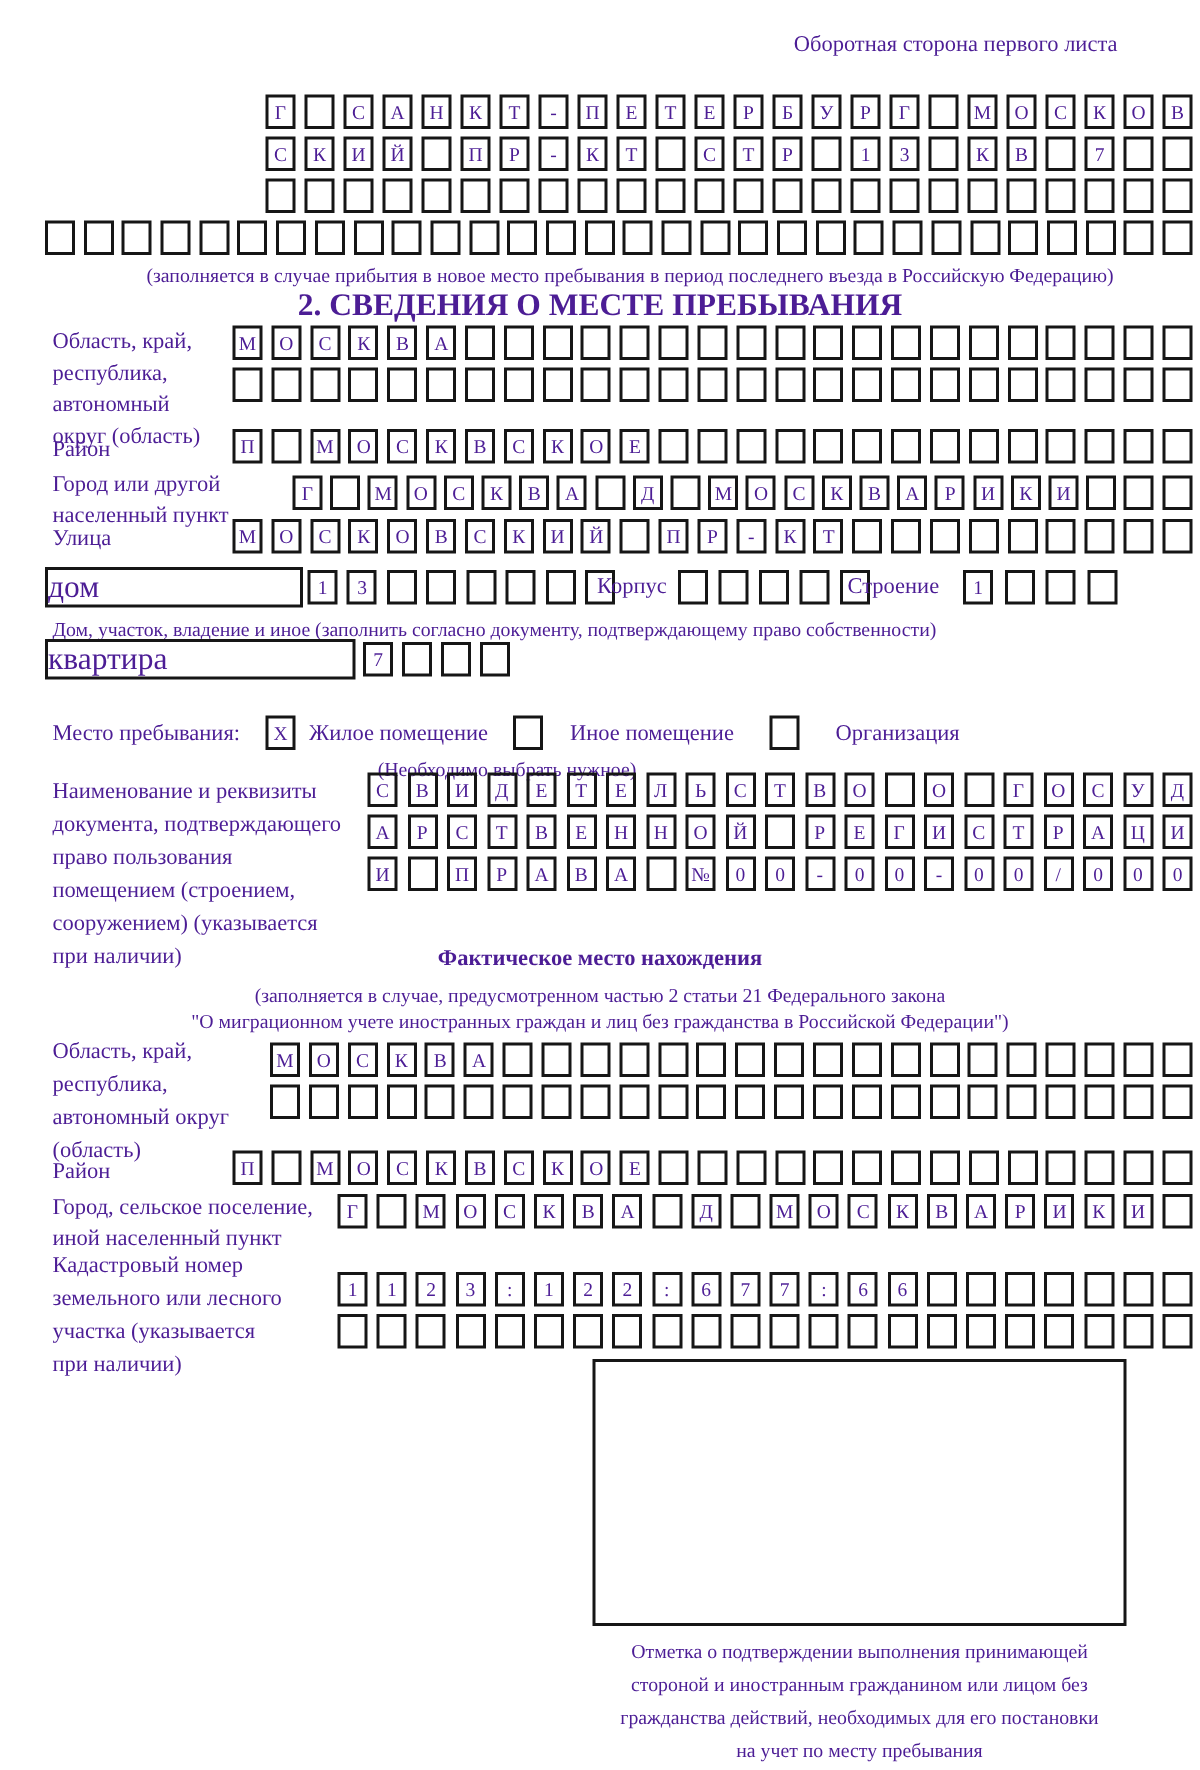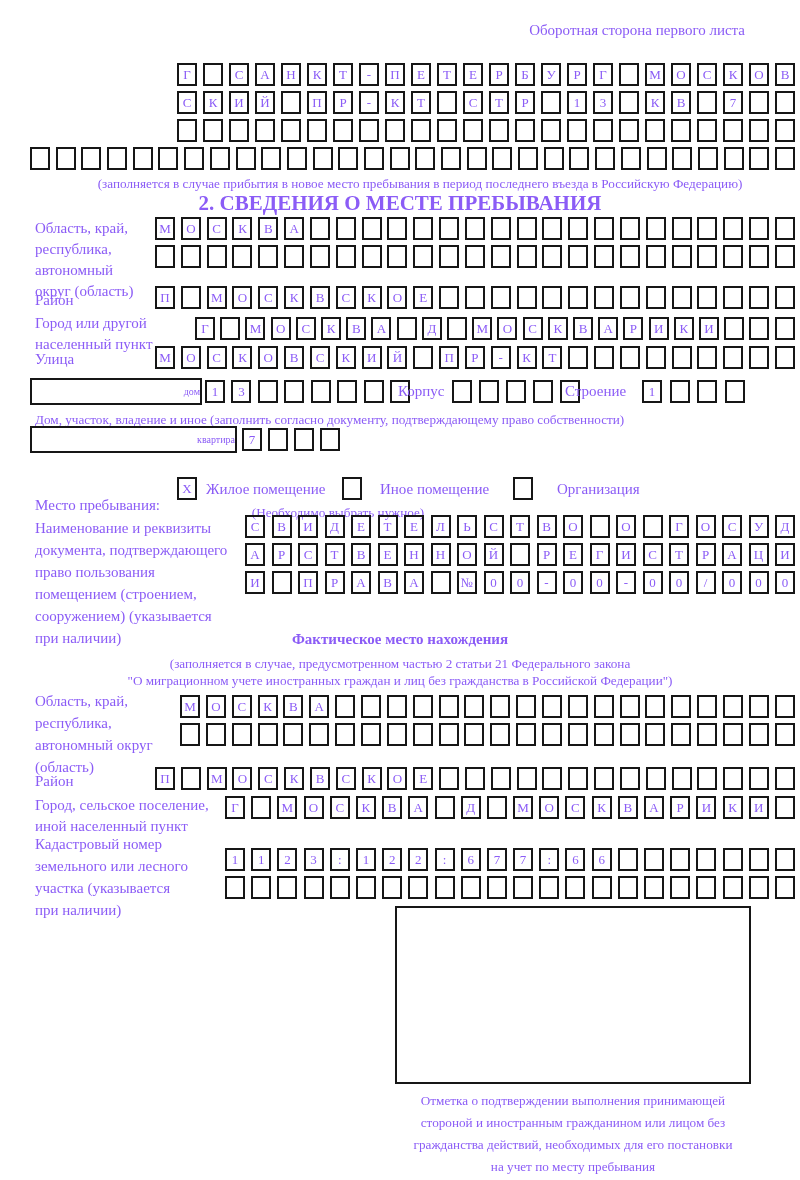--- a/index.html
+++ b/index.html
@@ -1,31 +1,31 @@
 <!DOCTYPE html>
 <html><head>
 <meta charset="utf-8">
 <style>
   html,body{margin:0;padding:0;background:#ffffff;}
   .page{
     position:relative;width:800px;height:1180px;background:#fff;
-    font-family:"Liberation Serif","DejaVu Serif",serif;color:#8b5cf6;overflow:hidden;
+    font-family:"Liberation Serif","DejaVu Serif",serif;color:#4c1d95;overflow:hidden;
   }
   .lbl{position:absolute;font-size:15px;line-height:21px;white-space:pre-line;}
   .cap{position:absolute;font-size:13.2px;line-height:17px;white-space:pre-line;}
   .ctr{left:0;width:800px;text-align:center;}
   .bold{font-weight:bold;}
   .cells{position:absolute;display:flex;justify-content:space-between;height:23px;}
   .cell{
     width:20px;height:23px;box-sizing:border-box;border:2px solid #161616;
     font-size:13px;line-height:19px;text-align:center;flex:0 0 20px;overflow:hidden;
   }
   .wbox{
     position:absolute;box-sizing:border-box;border:2px solid #161616;height:27px;
-    font-size:10px;line-height:23px;text-align:right;
+    font-size:21px;line-height:23px;text-align:left;
   }
   .bigrect{position:absolute;box-sizing:border-box;border:2px solid #161616;background:#fff;}
 </style>
 </head>
 <body>
 
 <div class="page">
 
   <div class="lbl" style="top:20px;right:55px;">Оборотная сторона первого листа</div>
 
@@ -318,21 +318,21 @@
   <div class="cap" style="top:411px;left:35px;">Дом, участок, владение и иное (заполнить согласно документу, подтверждающему право собственности)</div>
 
   <div class="wbox" style="top:426px;left:30px;width:207px;">квартира</div>
   <div class="cells" style="top:428px;left:242px;width:98px;">
       <span class="cell">7</span>
       <span class="cell"></span>
       <span class="cell"></span>
       <span class="cell"></span>
     </div>
 
-  <div class="lbl" style="top:479px;left:35px;margin-top:16px;">Место пребывания:</div>
+  <div class="lbl" style="top:479px;left:35px;">Место пребывания:</div>
   <span class="cell" style="position:absolute;top:477px;left:177px;">X</span>
   <div class="lbl" style="top:479px;left:206px;">Жилое помещение</div>
   <span class="cell" style="position:absolute;top:477px;left:342px;"></span>
   <div class="lbl" style="top:479px;left:380px;">Иное помещение</div>
   <span class="cell" style="position:absolute;top:477px;left:513px;"></span>
   <div class="lbl" style="top:479px;left:557px;">Организация</div>
   <div class="cap" style="top:504px;left:168px;width:340px;text-align:center;">(Необходимо выбрать нужное)</div>
 
   <div class="lbl" style="top:517px;left:35px;width:215px;line-height:22px;">Наименование и реквизиты
 документа, подтверждающего

